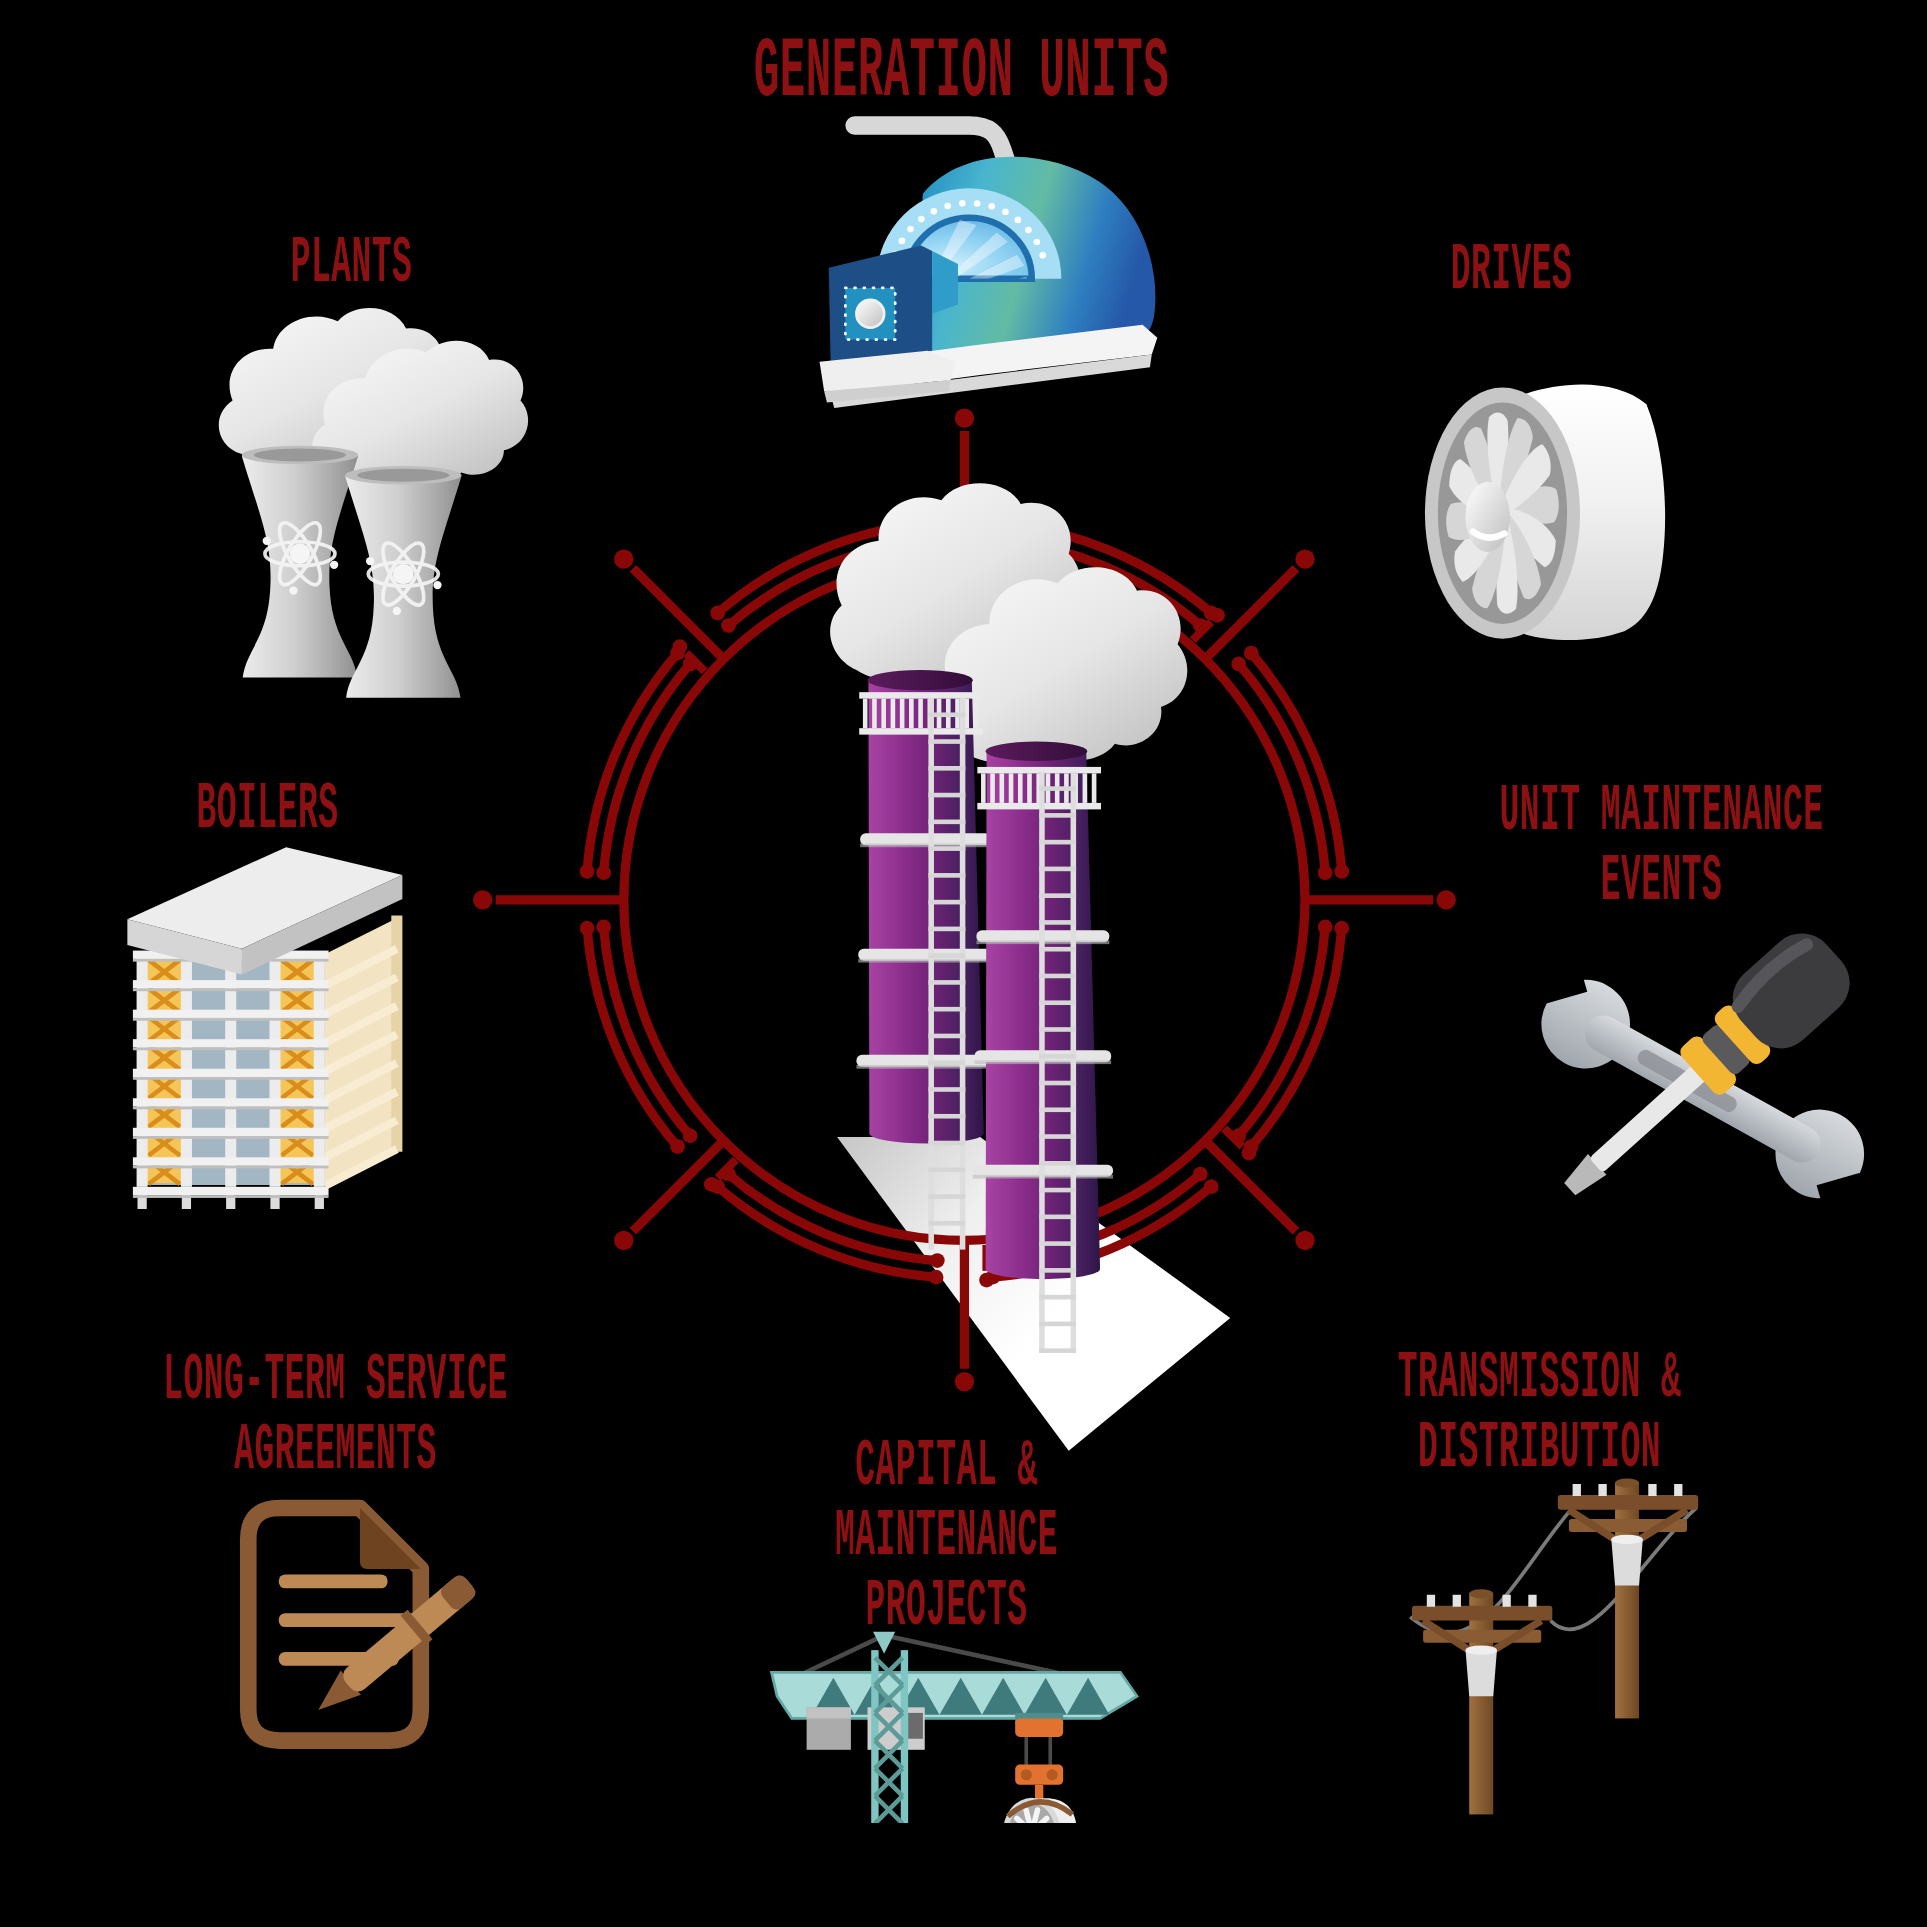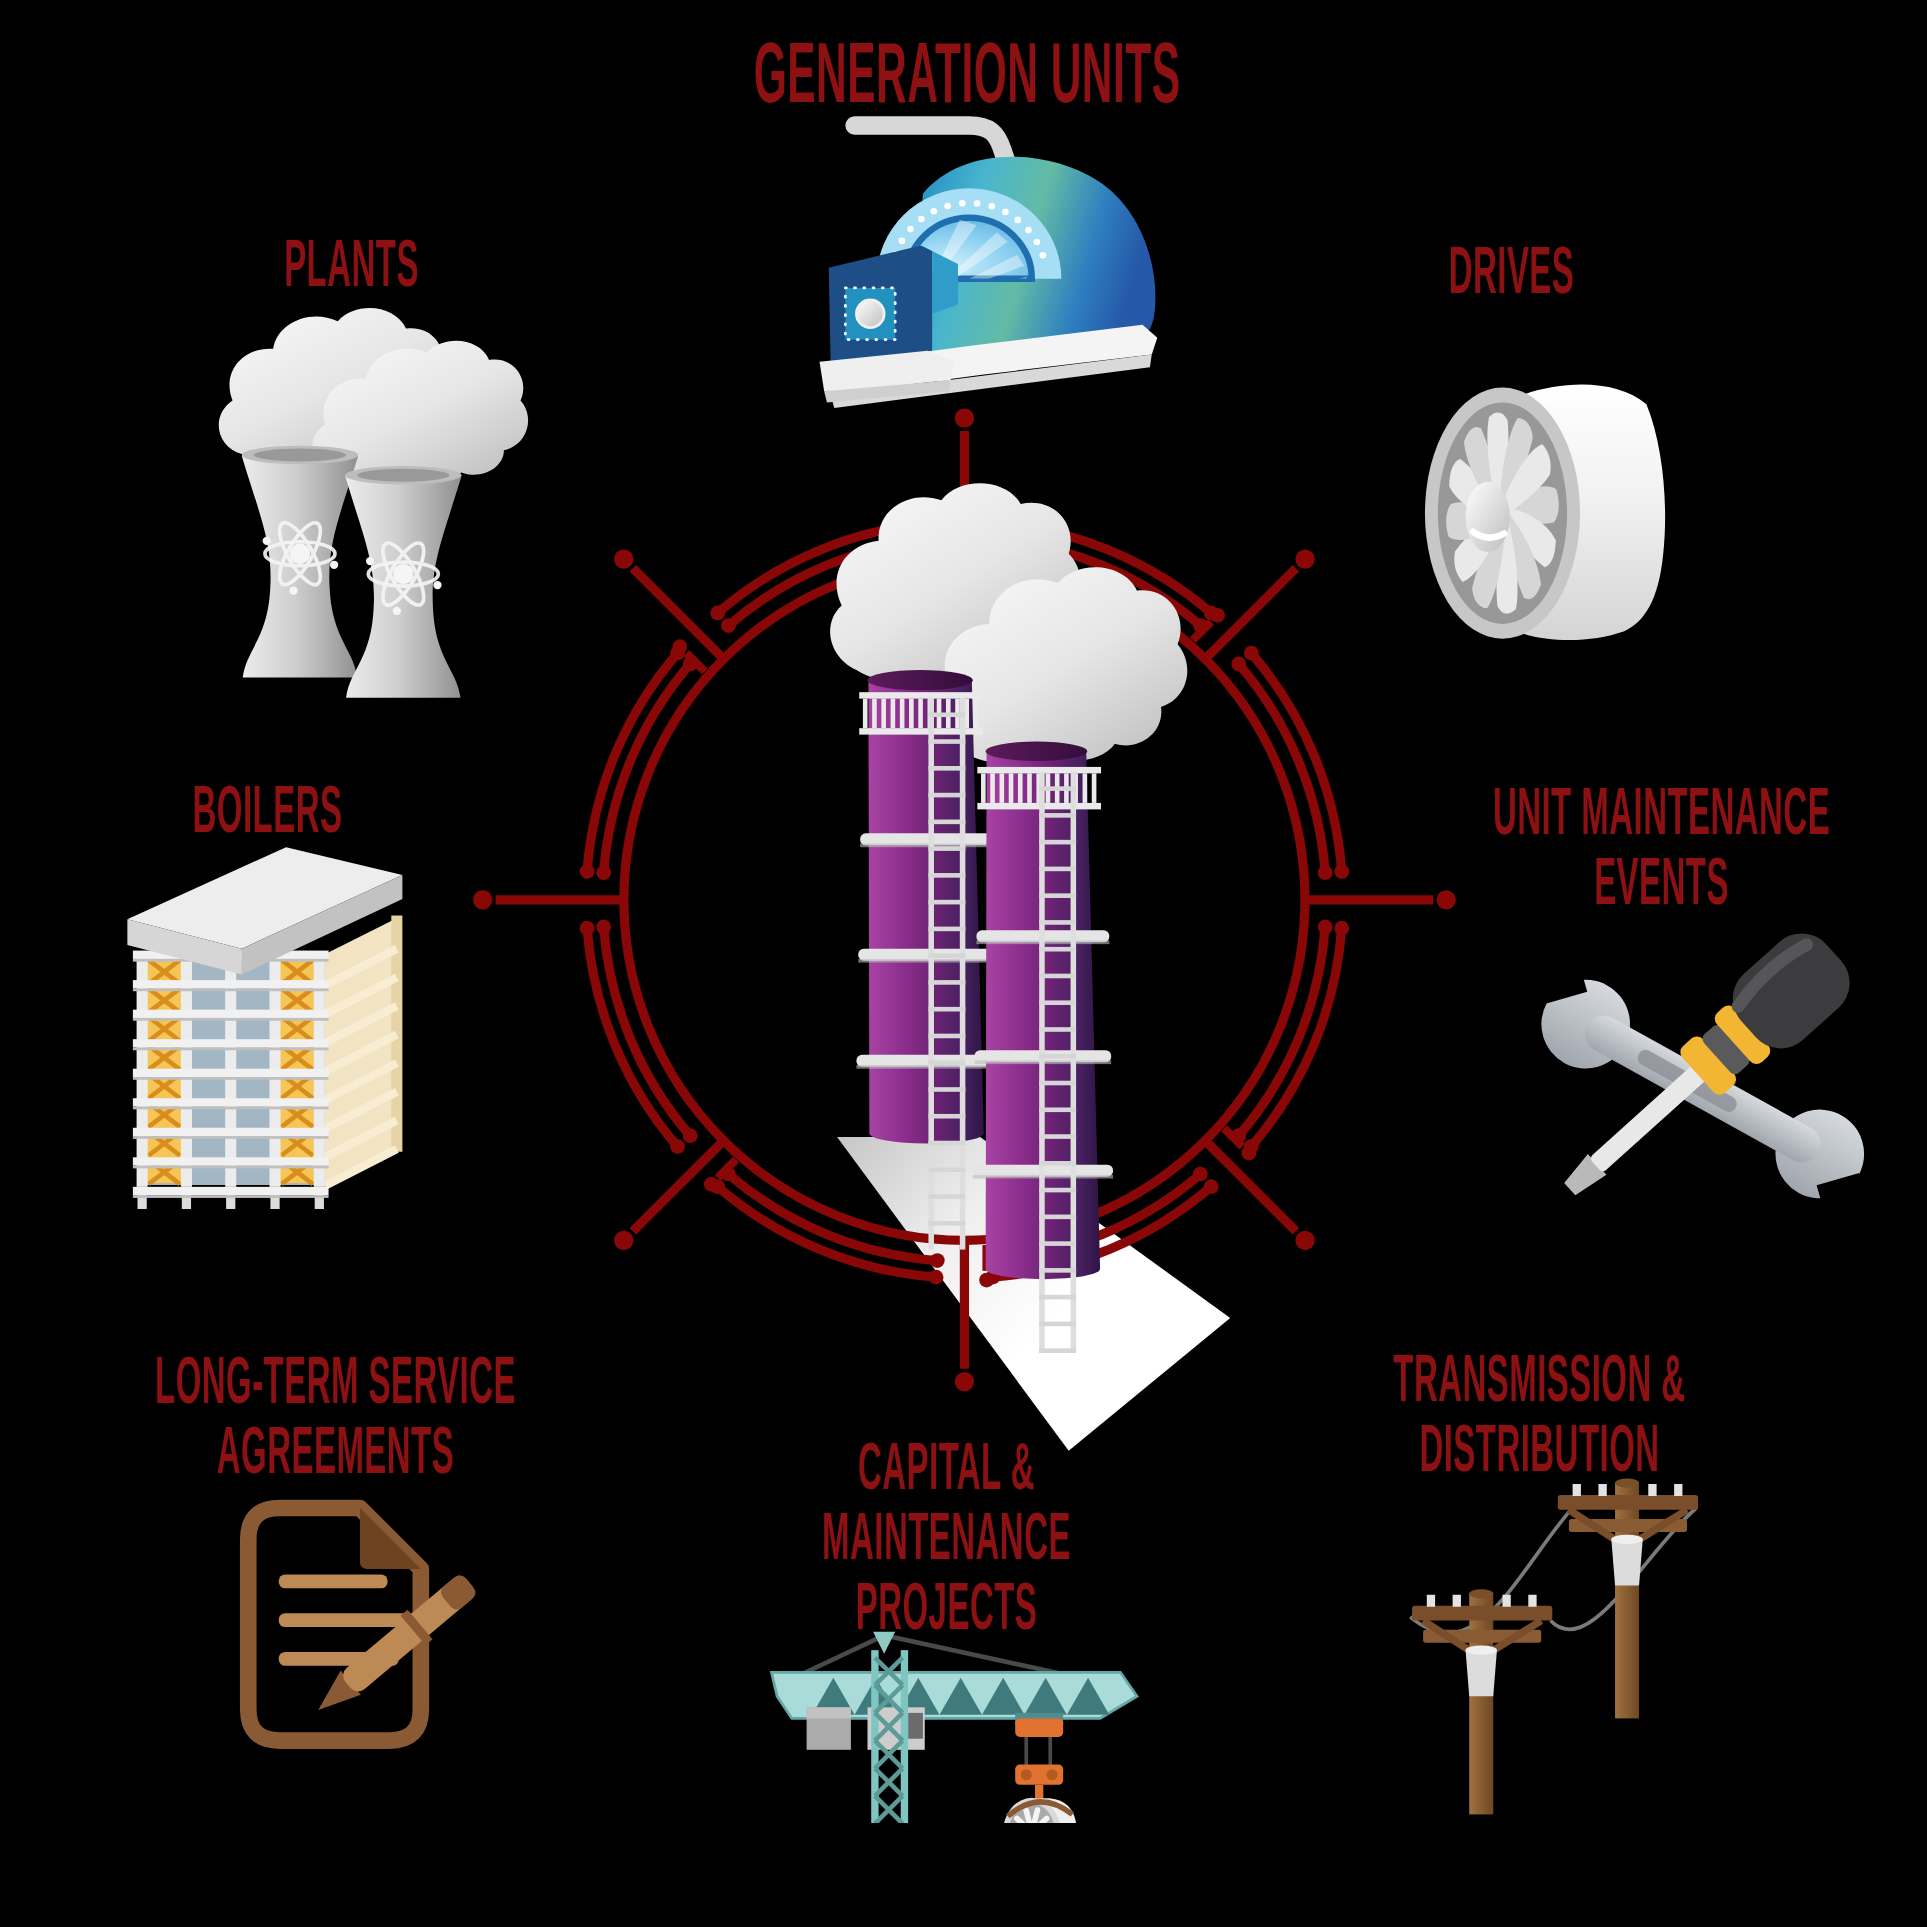--- a/index.html
+++ b/index.html
@@ -1,17 +1,17 @@
 <!DOCTYPE html>
 <html style="--bg: #000000; --heading: #8D1013; --circuit: #8A0707;font-size:14.8px"><head>
 <meta charset="utf-8">
 <style>
   html,body{margin:0;padding:0;background:#000;}
   .stage{position:relative;width:1927px;height:1823px;background:var(--bg,#000);overflow:hidden;
-         font-family:Liberation Sans, sans-serif;}
+         font-family:Liberation Mono, monospace;}
   .stage svg{position:absolute;left:0;top:0;}
   .node-label{position:absolute;width:831px;text-align:center;color:var(--heading,#8D1013);
               font-weight:700;font-size:66px;line-height:1.06;letter-spacing:0.9px;
               transform:scaleX(.5);transform-origin:50% 0;white-space:nowrap;}
   .node-label.title{font-size:85px;}
   .ringline{stroke:var(--circuit,#8A0707);fill:none;stroke-width:10px;}
 </style>
 </head>
 <body>
 

